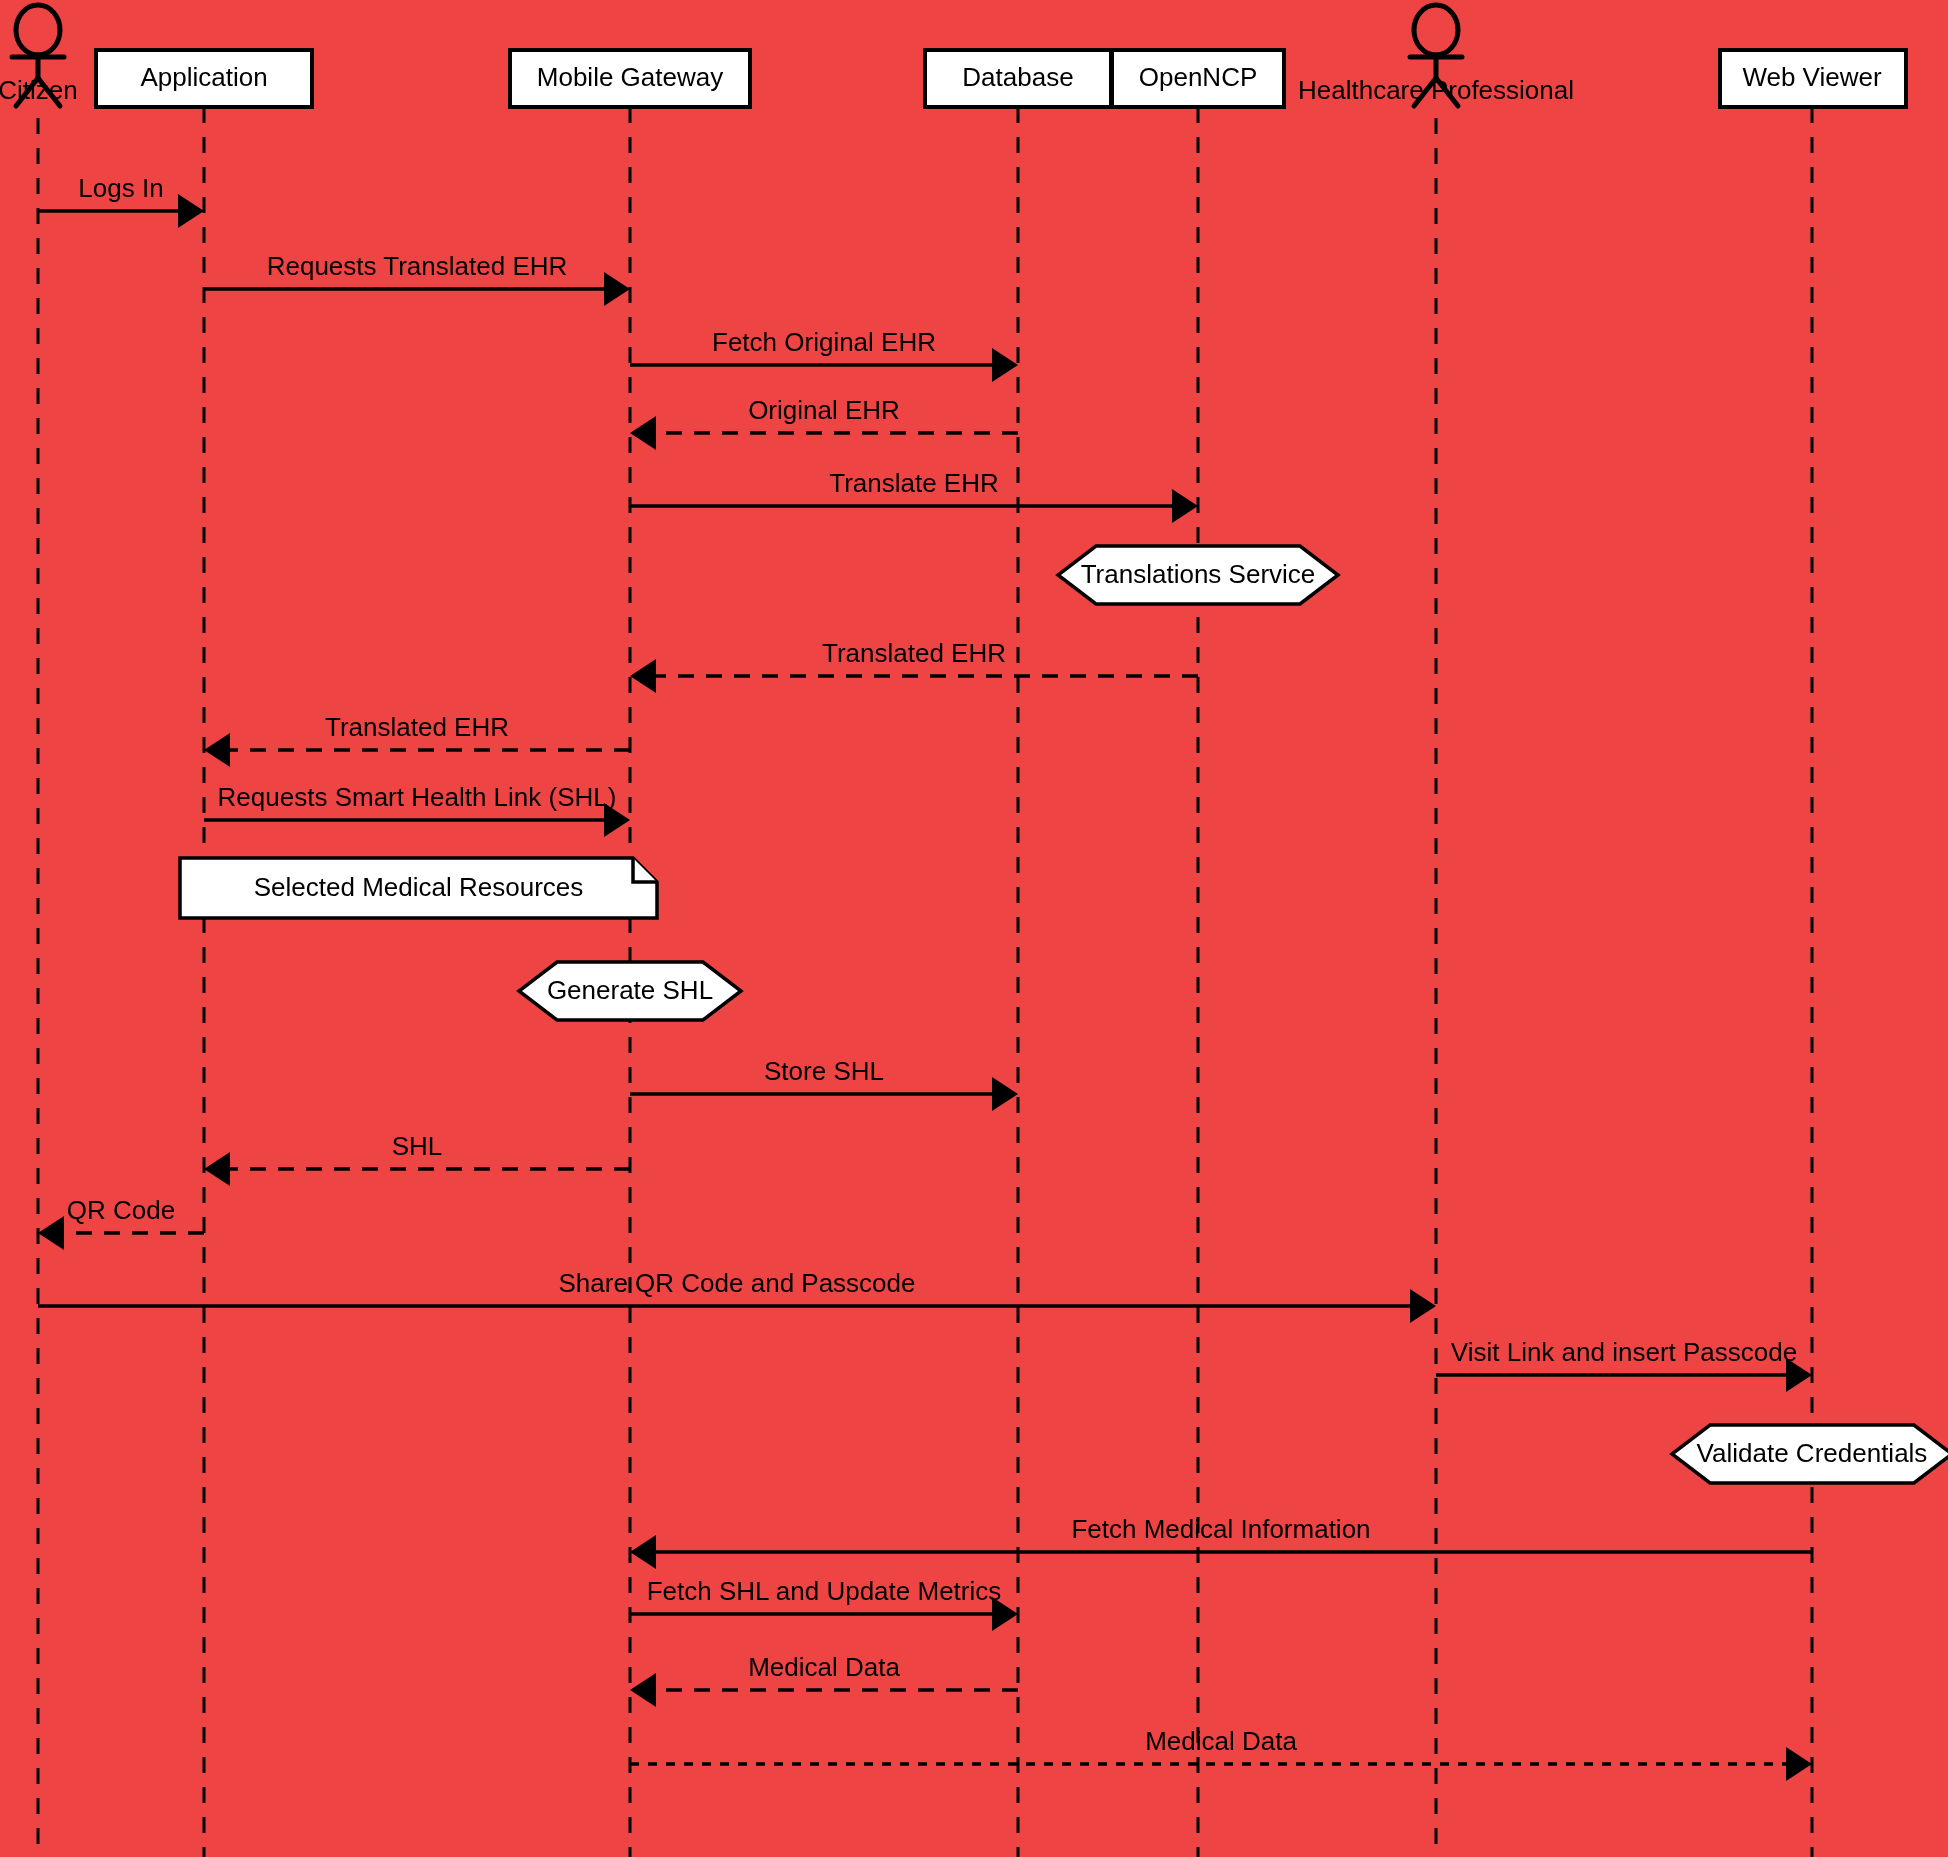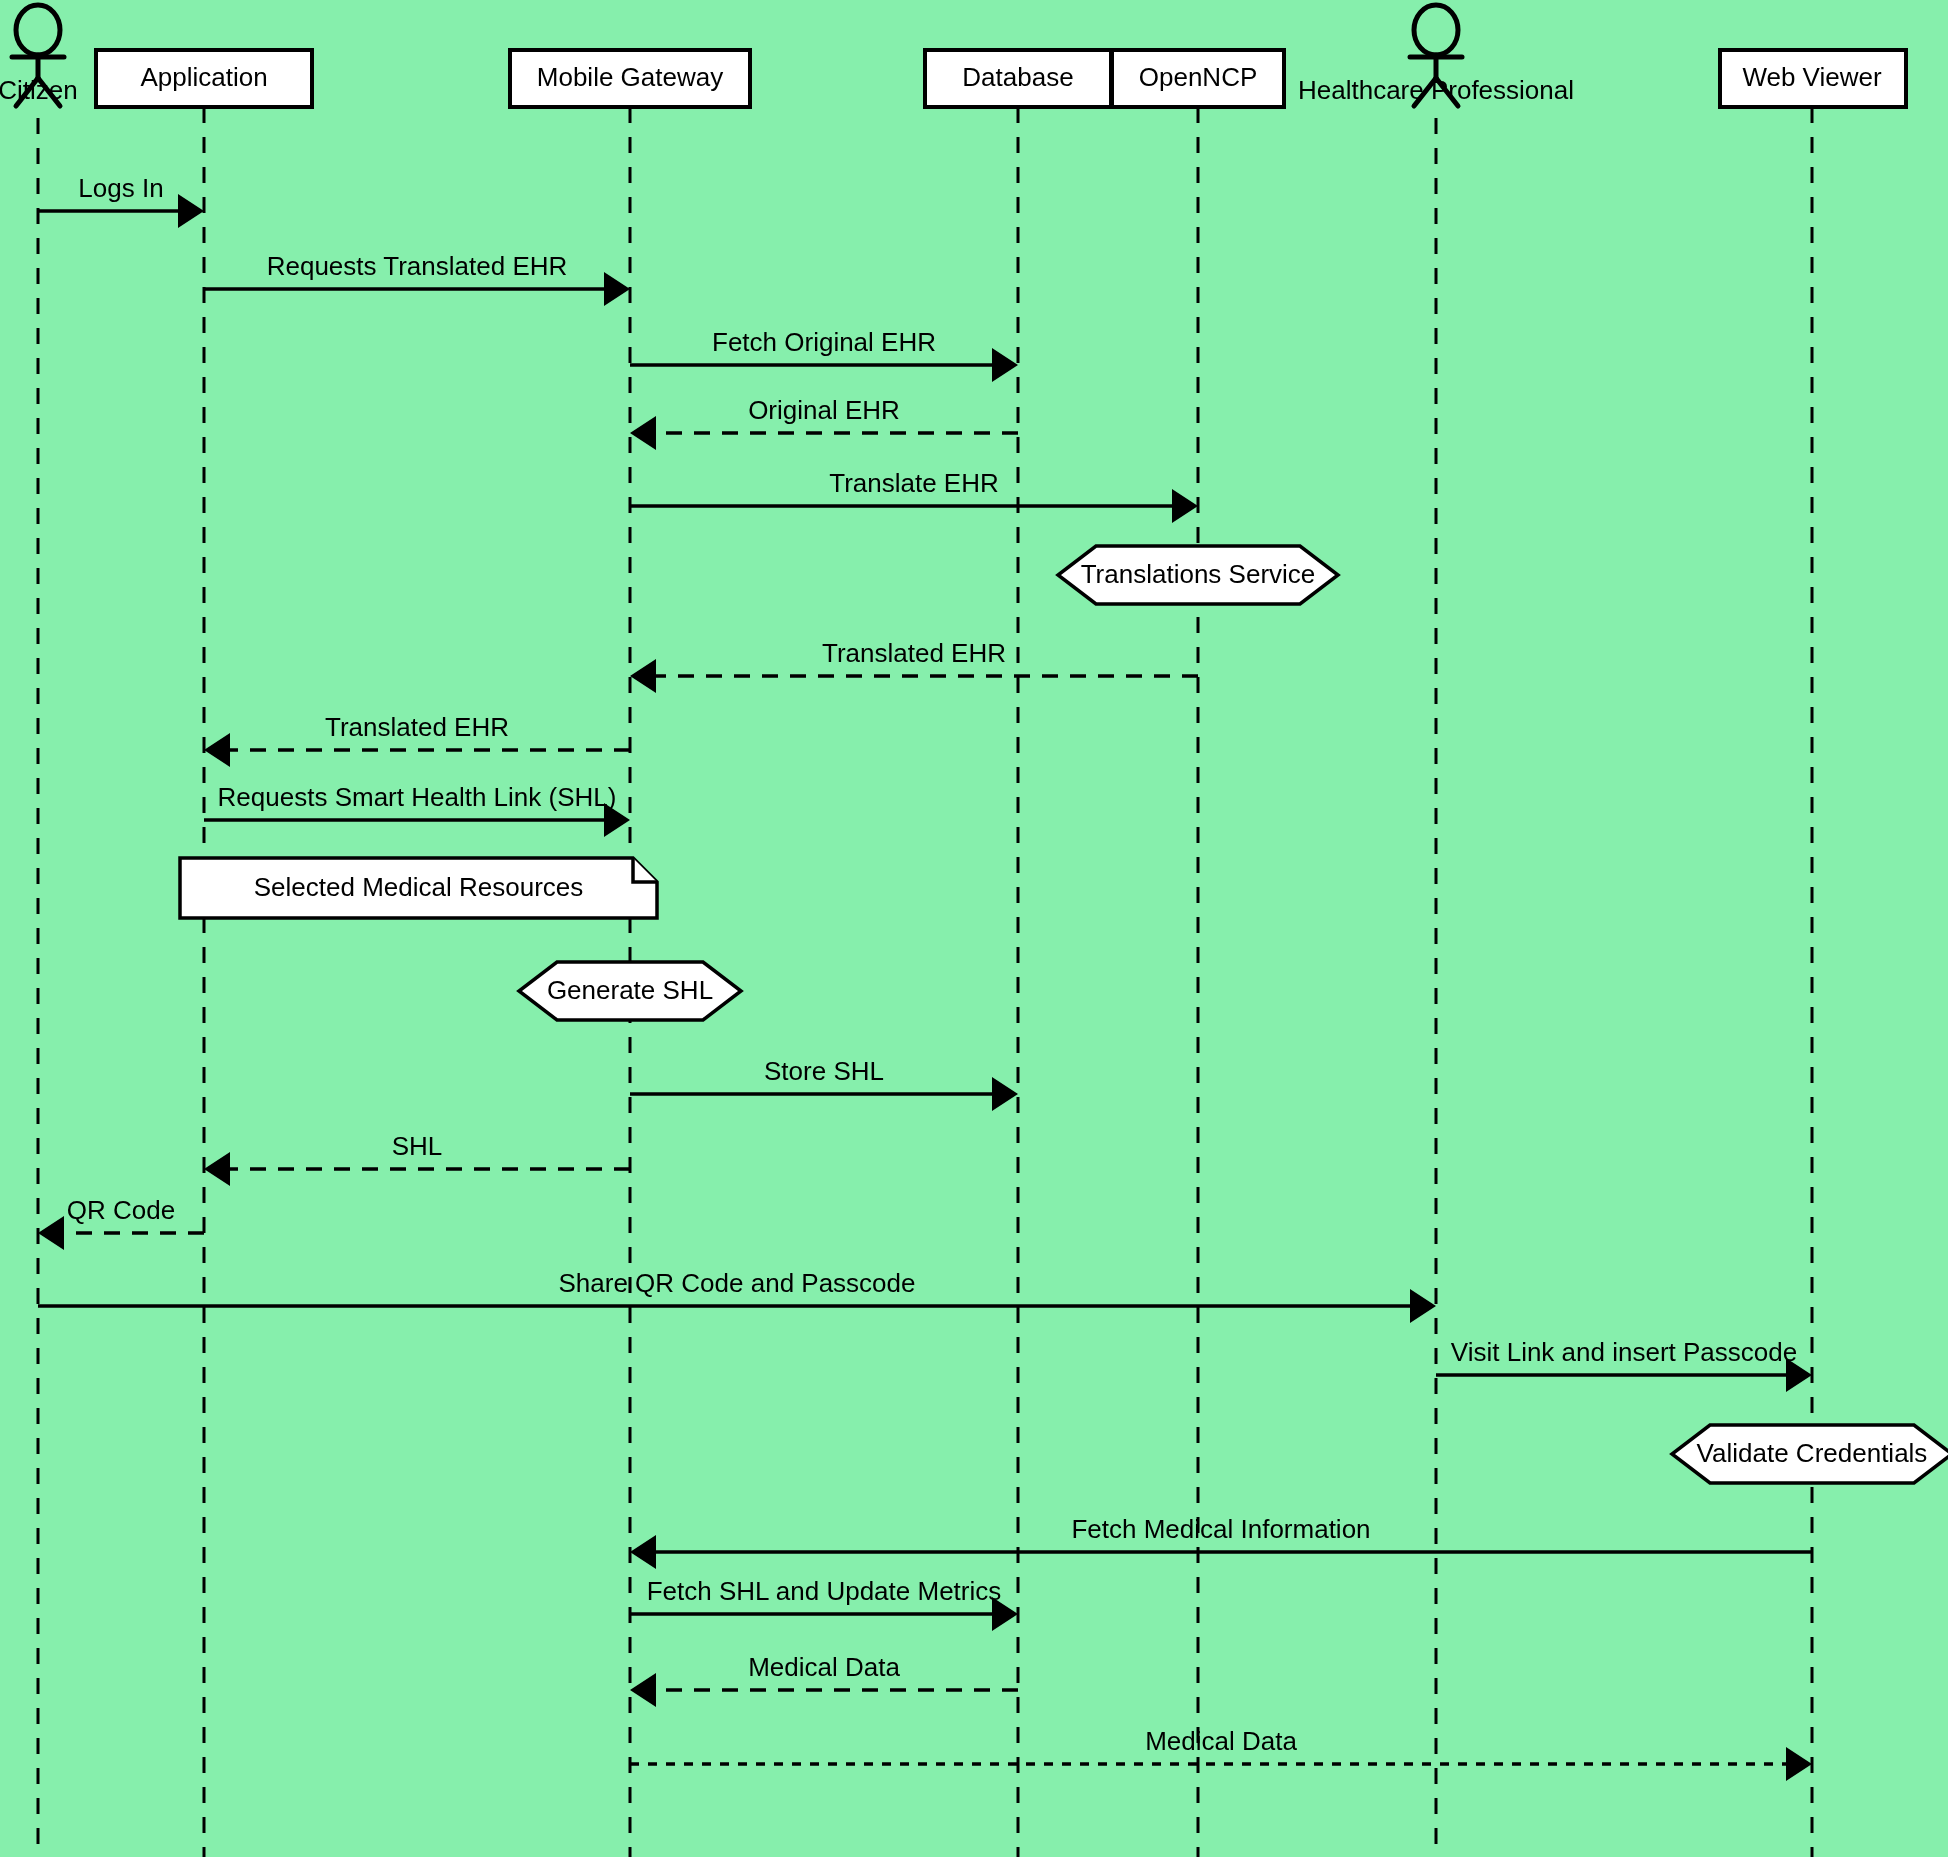--- a/index.html
+++ b/index.html
@@ -4,21 +4,21 @@
 <style>
   html, body {
     margin: 0;
     padding: 0;
     background: #ffffff;
   }
   #diagram-root {
     position: relative;
     width: 1948px;
     height: 1857px;
-    background: #86efac;
+    background: #ef4444;
     font-family: "Liberation Sans", sans-serif;
     overflow: hidden;
   }
   svg#seq-svg {
     display: block;
     width: 1948px;
     height: 1857px;
   }
   .lifeline-line {
     stroke: #000000;

